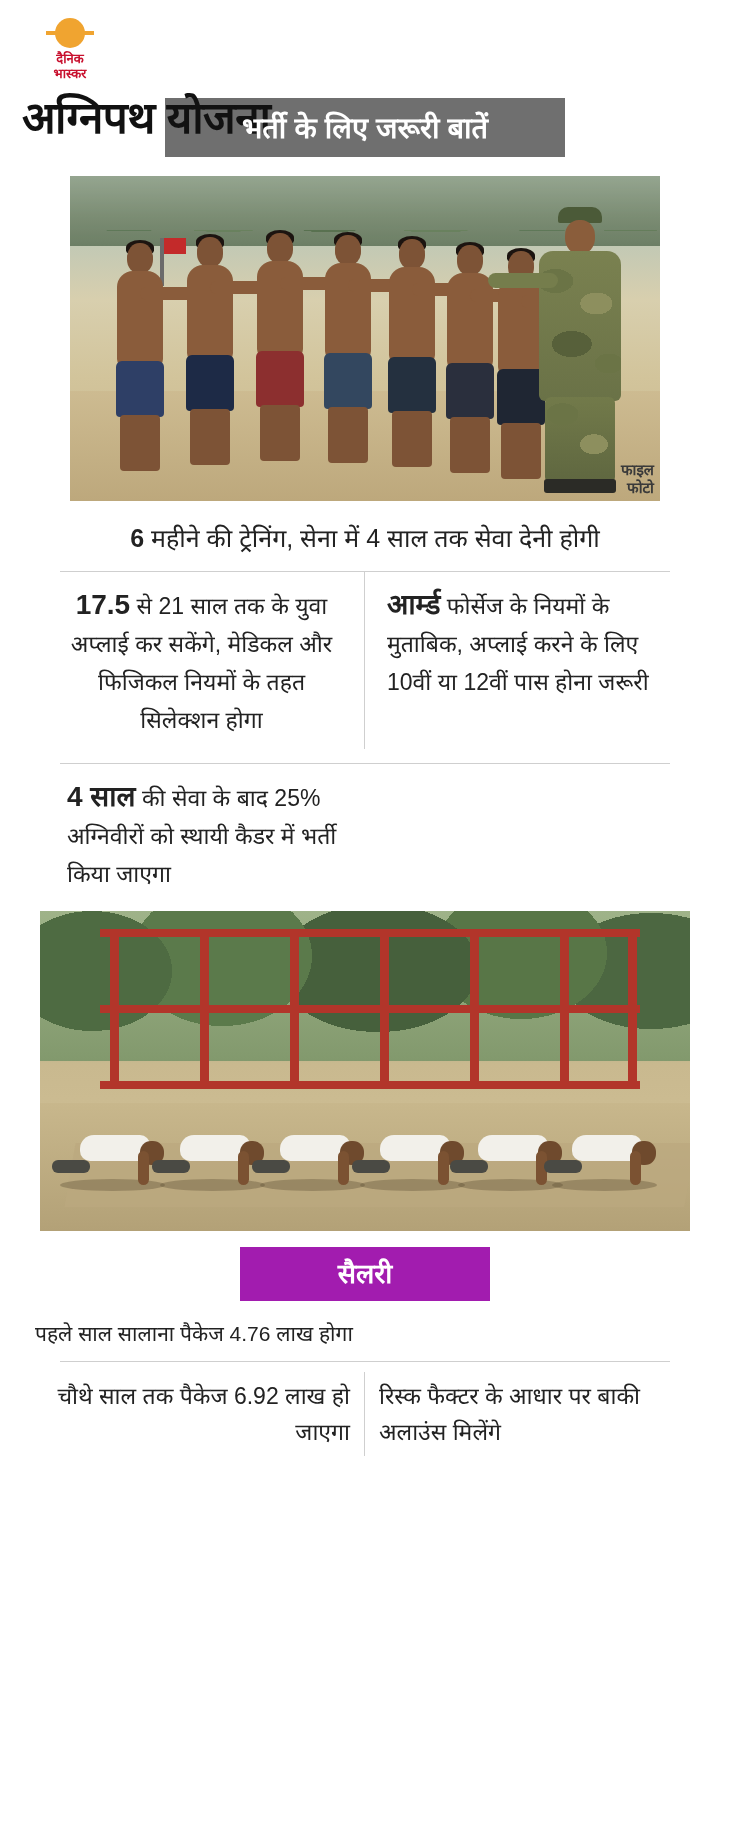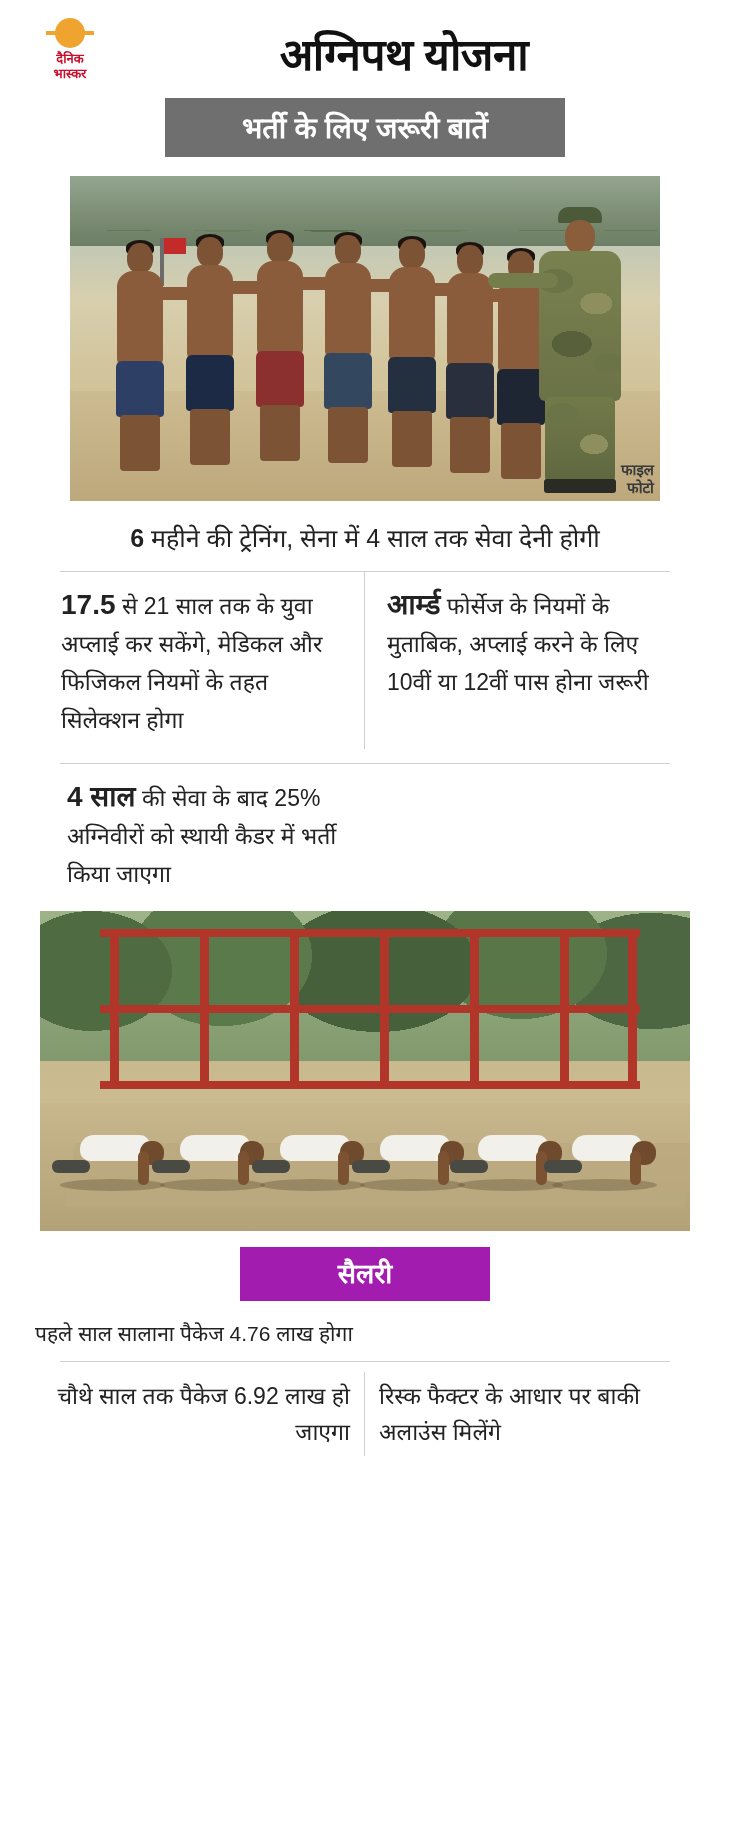--- a/index.html
+++ b/index.html
@@ -18,24 +18,25 @@
   .page {
     width: 730px;
     height: 1832px;
     position: relative;
     background: #fff;
   }
 
   
   .header {
     display: flex;
-    align-items: center;
+    align-items: flex-start;
     padding: 18px 0 0 22px;
     height: 92px;
     box-sizing: border-box;
+    flex-direction: column;
   }
   .logo {
     width: 96px;
     height: 74px;
     display: flex;
     flex-direction: column;
     align-items: center;
     justify-content: flex-start;
     flex: 0 0 auto;
   }
@@ -378,21 +379,21 @@
   }
   .grid .cell {
     width: 50%;
     box-sizing: border-box;
     padding: 14px 16px 10px 16px;
     font-size: 23px;
     line-height: 38px;
     color: #222;
   }
   .cell.left {
-    text-align: left;
+    text-align: center;
     border-right: 1px solid #cfcfcf;
     padding-right: 22px;
   }
   .cell.right {
     text-align: left;
     padding-left: 22px;
   }
   .big { font-size: 28px; font-weight: bold; }
 
   .salary-bar {

